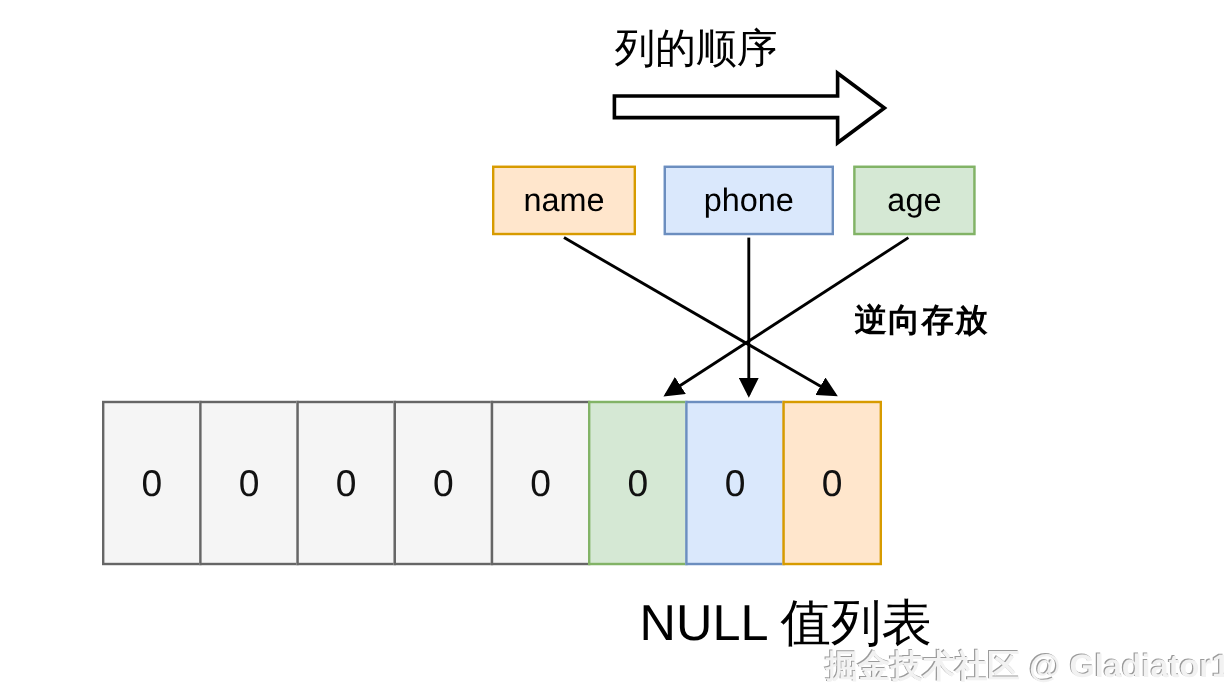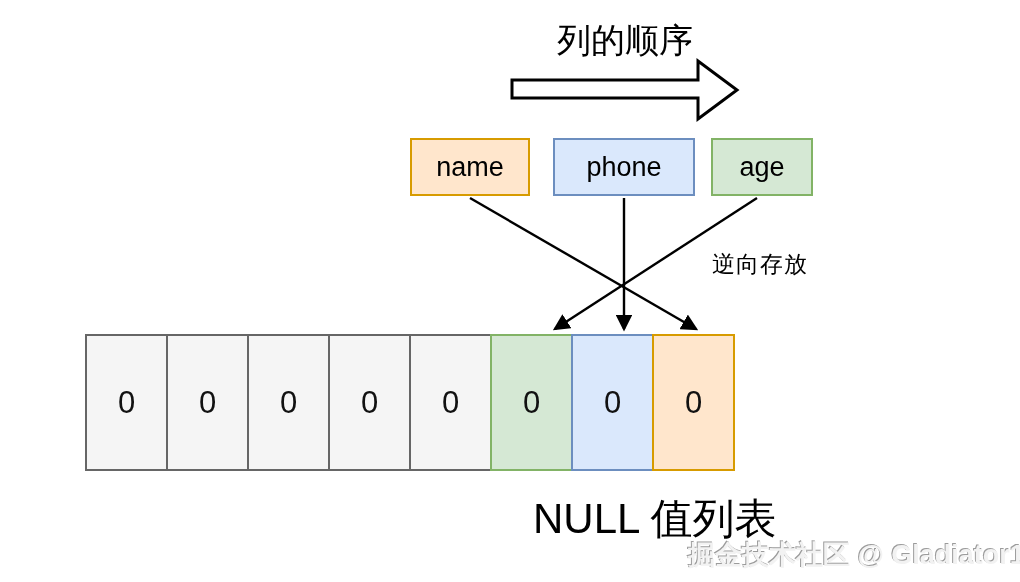--- a/index.html
+++ b/index.html
@@ -20,21 +20,21 @@
     left: 0; top: 0;
     width: 1020px;
     height: 582px;
     pointer-events: none;
   }
   .label-top {
     position: absolute;
     left: 512px;
     top: 18px;
     width: 226px;
-    text-align: center;
+    text-align: left;
     font-size: 34px;
     color: #000000;
     white-space: nowrap;
   }
   .col-box {
     position: absolute;
     top: 138px;
     height: 58px;
     border: 2px solid;
     box-sizing: border-box;
@@ -44,24 +44,25 @@
     font-size: 27px;
     color: #000000;
   }
   .col-name  { left: 410px; width: 120px; }
   .col-phone { left: 553px; width: 142px; }
   .col-age   { left: 711px; width: 102px; }
   .label-reverse {
     position: absolute;
     left: 712px;
     top: 249px;
-    font-size: 23px;
+    font-size: 27px;
     color: #000000;
     white-space: nowrap;
     letter-spacing: 1px;
+    font-weight: bold;
   }
   .cell-row {
     position: absolute;
     left: 85px;
     top: 334px;
     display: flex;
   }
   .cell {
     width: 83px;
     height: 137px;

